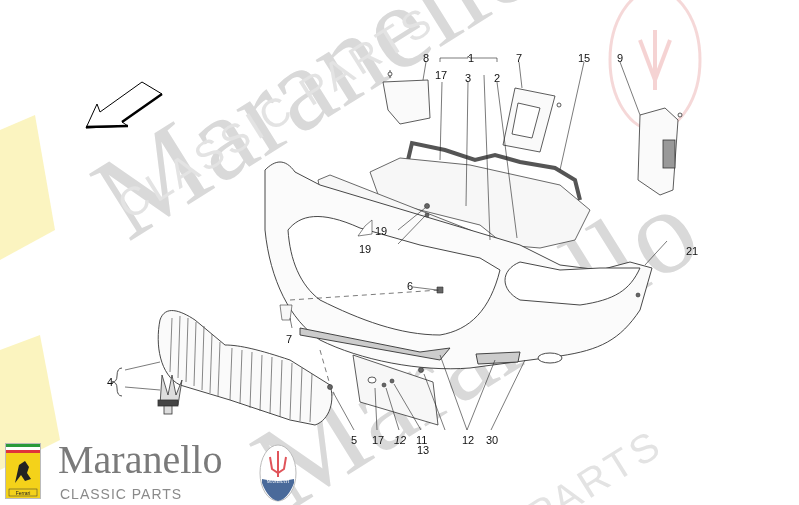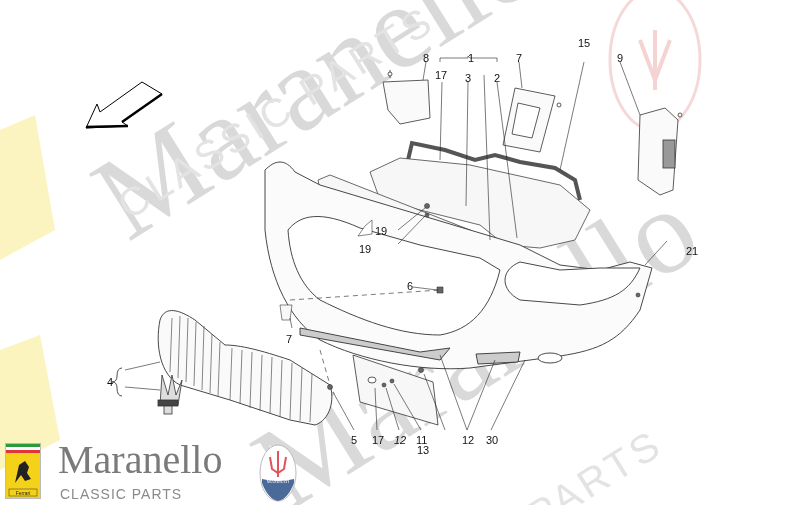--- a/index.html
+++ b/index.html
@@ -146,21 +146,21 @@
 
   <path d="M122 368 Q117 368 117 376 Q117 382 112 382 Q117 382 117 388 Q117 396 122 396" fill="none" stroke="#222" stroke-width="0.8"></path>
 </svg>
 
 <span class="lbl" style="left:468px;top:53px;">1</span>
 <span class="lbl" style="left:435px;top:70px;">17</span>
 <span class="lbl" style="left:465px;top:73px;">3</span>
 <span class="lbl" style="left:494px;top:73px;">2</span>
 <span class="lbl" style="left:516px;top:53px;">7</span>
 <span class="lbl" style="left:423px;top:53px;">8</span>
-<span class="lbl" style="left:578px;top:38px;">15</span>
+<span class="lbl" style="left:578px;top:53px;">15</span>
 <span class="lbl" style="left:617px;top:53px;">9</span>
 <span class="lbl" style="left:375px;top:226px;">19</span>
 <span class="lbl" style="left:359px;top:244px;">19</span>
 <span class="lbl" style="left:668px;top:246px;margin-left:18px;">21</span>
 <span class="lbl" style="left:407px;top:281px;">6</span>
 <span class="lbl" style="left:286px;top:334px;">7</span>
 <span class="lbl" style="left:107px;top:377px;">4</span>
 <span class="lbl" style="left:351px;top:435px;">5</span>
 <span class="lbl" style="left:372px;top:435px;">17</span>
 <span class="lbl" style="left:394px;top:435px;font-style:italic;">12</span>

